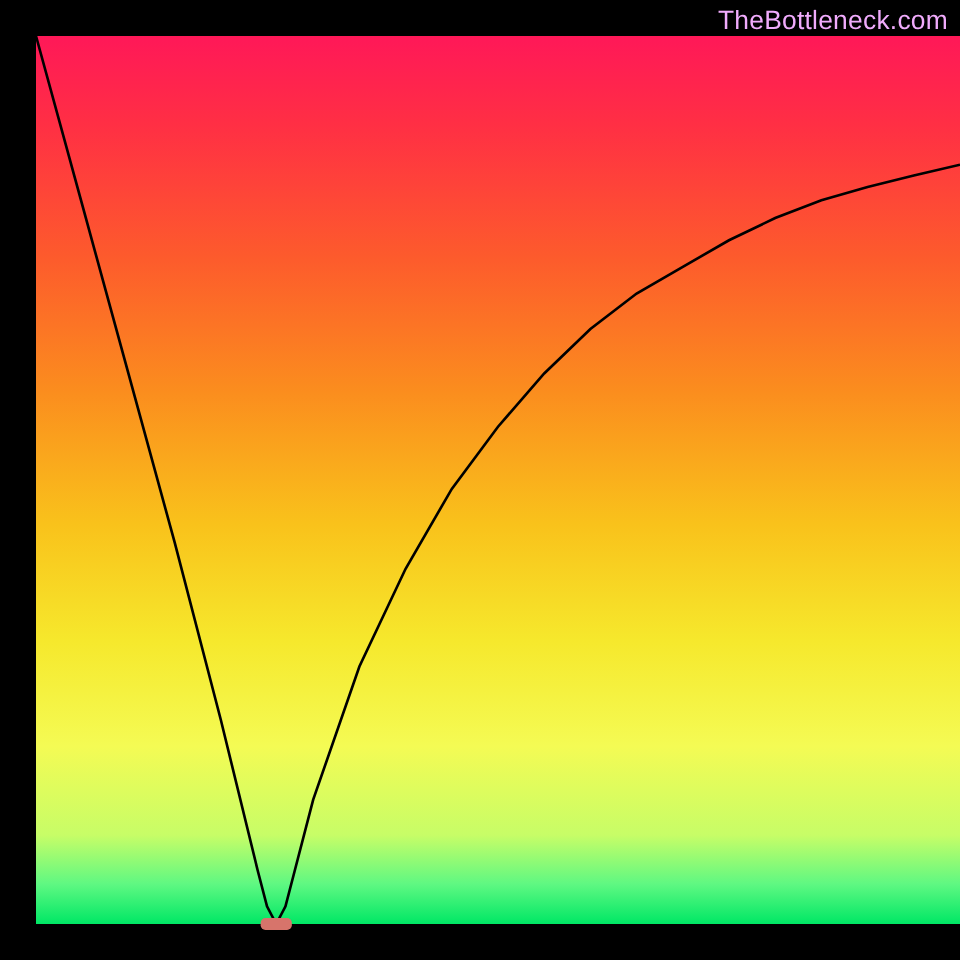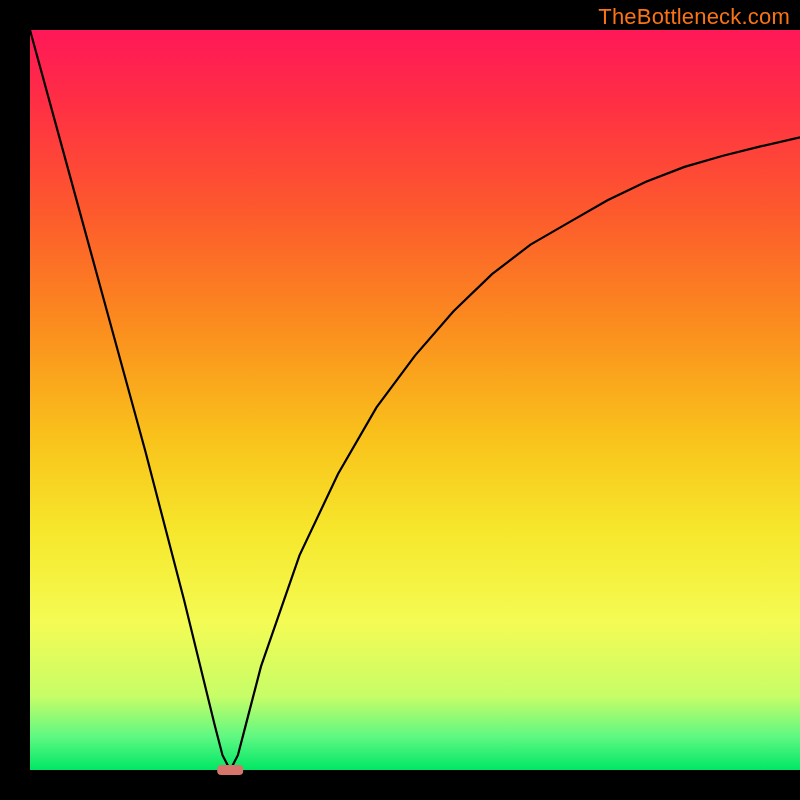--- a/index.html
+++ b/index.html
@@ -18,21 +18,21 @@
     width: 800px;
     height: 800px;
   }
   .watermark {
     position: absolute;
     top: 4px;
     right: 10px;
     font-family: Arial, Helvetica, sans-serif;
     font-size: 22px;
     font-weight: 500;
-    color: #f97316;
+    color: #f0abfc;
     letter-spacing: 0.2px;
   }
   svg { display: block; }
 </style>
 </head>
 <body>
 
 <div class="chart-container">
   <svg id="chart-svg" width="800" height="800" viewBox="0 0 800 800">
     <defs>

